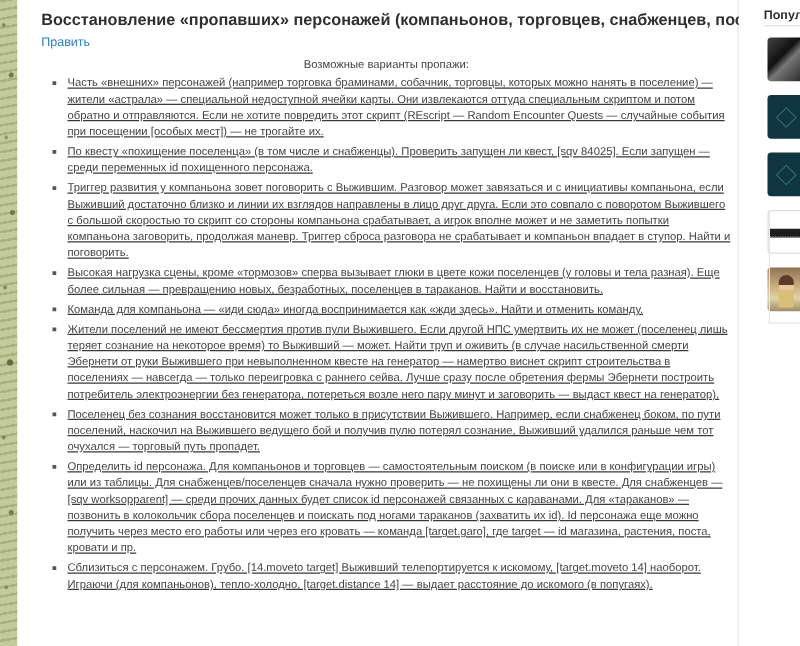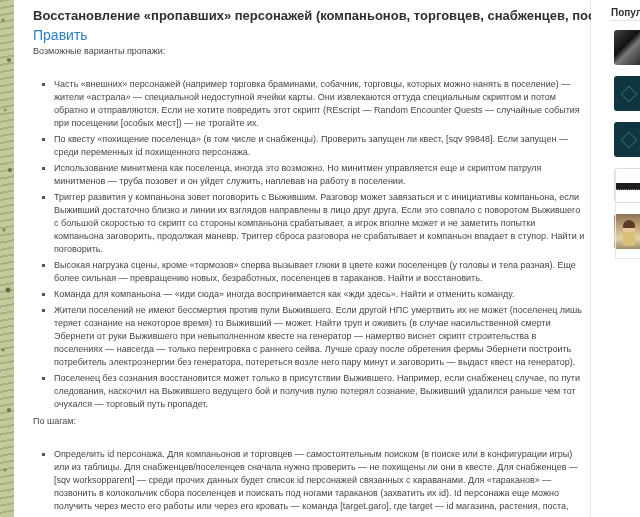--- a/index.html
+++ b/index.html
@@ -16,23 +16,23 @@
       radial-gradient(circle at 3px 350px,#7c8a5a 1px,transparent 2px),
       radial-gradient(circle at 9px 410px,#6e7d4e 1.5px,transparent 2.5px),
       radial-gradient(circle at 5px 470px,#889866 1px,transparent 2px);
     background-size:14px 517px;}
   .bg-strip::after{content:"";position:absolute;left:0;top:0;right:0;bottom:0;
     background:repeating-linear-gradient(170deg,rgba(90,105,60,.25) 0 2px,transparent 2px 7px);}
   .main{position:absolute;left:14px;top:0;width:576px;height:517px;background:#fff;border-right:1px solid #e8e8e8;}
   .content{padding:7px 0 0 19px;width:552px;}
   .title-row{display:flex;align-items:center;}
   h1{margin:0;font-size:13px;font-weight:bold;color:#2f2f2f;letter-spacing:0;line-height:18px;white-space:nowrap;}
-  .edit-link{display:block;font-size:14px;color:#2a7ec4;margin-top:4px;line-height:12px;cursor:pointer;}
-  .para{font-size:9px;line-height:12px;margin:4px 0 0 0;color:#454545;}
-  ul{margin:21px 0 0 0;padding:0 0 0 21px;list-style:none;}
+  .edit-link{display:block;font-size:10px;color:#2a7ec4;margin-top:4px;line-height:12px;cursor:pointer;}
+  .para{font-size:9px;line-height:12px;margin:4px 0 0 0;color:#454545;text-align:center;}
+  ul{margin:3px 0 0 0;padding:0 0 0 21px;list-style:none;text-decoration:underline;}
   li{position:relative;font-size:9px;line-height:13px;color:#454545;margin-bottom:3px;padding-left:0;}
   li::before{content:"";position:absolute;left:-12px;top:5px;width:3px;height:3px;background:#555;}
   .sidebar{position:absolute;left:591px;top:0;width:49px;height:517px;background:#fff;}
   .sb-title{font-size:10px;font-weight:bold;color:#2f2f2f;padding:7px 0 0 20px;white-space:nowrap;overflow:hidden;}
   .sb-rule{position:absolute;left:20px;top:20px;width:29px;height:1px;background:#e2e2e2;}
   .thumb{position:absolute;left:23px;width:30px;height:35px;border-radius:3px;overflow:hidden;}
   .t1{top:30px;background:linear-gradient(135deg,#444 0%,#111 40%,#777 55%,#222 100%);}
   .t2{top:76px;background:#0f3640;}
   .t3{top:122px;background:#0f3640;}
   .t4{top:168px;background:#fff;border:1px solid #ddd;height:33px;}
@@ -50,29 +50,27 @@
 <div class="main">
   <div class="content">
     <div class="title-row">
       <h1>Восстановление «пропавших» персонажей (компаньонов, торговцев, снабженцев, поселенцев).</h1>
 
     </div>
     <a class="edit-link">Править</a>
     <p class="para">Возможные варианты пропажи:</p>
     <ul>
       <li>Часть «внешних» персонажей (например торговка браминами, собачник, торговцы, которых можно нанять в поселение) — жители «астрала» — специальной недоступной ячейки карты. Они извлекаются оттуда специальным скриптом и потом обратно и отправляются. Если не хотите повредить этот скрипт (REscript — Random Encounter Quests — случайные события при посещении [особых мест]) — не трогайте их.</li>
-      <li>По квесту «похищение поселенца» (в том числе и снабженцы). Проверить запущен ли квест, [sqv 99848]. Если запущен — среди переменных id похищенного персонажа.</li>
-      <li>Использование минитмена как поселенца, иногда это возможно. Но минитмен управляется еще и скриптом патруля минитменов — труба позовет и он уйдет служить, наплевав на работу в поселении.</li>
+      <li>По квесту «похищение поселенца» (в том числе и снабженцы). Проверить запущен ли квест, [sqv 84025]. Если запущен — среди переменных id похищенного персонажа.</li>
       <li>Триггер развития у компаньона зовет поговорить с Выжившим. Разговор может завязаться и с инициативы компаньона, если Выживший достаточно близко и линии их взглядов направлены в лицо друг друга. Если это совпало с поворотом Выжившего с большой скоростью то скрипт со стороны компаньона срабатывает, а игрок вполне может и не заметить попытки компаньона заговорить, продолжая маневр. Триггер сброса разговора не срабатывает и компаньон впадает в ступор. Найти и поговорить.</li>
       <li>Высокая нагрузка сцены, кроме «тормозов» сперва вызывает глюки в цвете кожи поселенцев (у головы и тела разная). Еще более сильная — превращению новых, безработных, поселенцев в тараканов. Найти и восстановить.</li>
       <li>Команда для компаньона — «иди сюда» иногда воспринимается как «жди здесь». Найти и отменить команду.</li>
       <li>Жители поселений не имеют бессмертия против пули Выжившего. Если другой НПС умертвить их не может (поселенец лишь теряет сознание на некоторое время) то Выживший — может. Найти труп и оживить (в случае насильственной смерти Эбернети от руки Выжившего при невыполненном квесте на генератор — намертво виснет скрипт строительства в поселениях — навсегда — только переигровка с раннего сейва. Лучше сразу после обретения фермы Эбернети построить потребитель электроэнергии без генератора, потереться возле него пару минут и заговорить — выдаст квест на генератор).</li>
-      <li>Поселенец без сознания восстановится может только в присутствии Выжившего. Например, если снабженец случае, по пути следования, наскочил на Выжившего ведущего бой и получив пулю потерял сознание, Выживший удалился раньше чем тот очухался — торговый путь пропадет.</li>
+      <li>Поселенец без сознания восстановится может только в присутствии Выжившего. Например, если снабженец боком, по пути поселений, наскочил на Выжившего ведущего бой и получив пулю потерял сознание, Выживший удалился раньше чем тот очухался — торговый путь пропадет.</li>
     </ul>
-    <p class="para">По шагам:</p>
     <ul>
       <li>Определить id персонажа. Для компаньонов и торговцев — самостоятельным поиском (в поиске или в конфигурации игры) или из таблицы. Для снабженцев/поселенцев сначала нужно проверить — не похищены ли они в квесте. Для снабженцев — [sqv worksopparent] — среди прочих данных будет список id персонажей связанных с караванами. Для «тараканов» — позвонить в колокольчик сбора поселенцев и поискать под ногами тараканов (захватить их id). Id персонажа еще можно получить через место его работы или через его кровать — команда [target.garo], где target — id магазина, растения, поста, кровати и пр.</li>
       <li>Сблизиться с персонажем. Грубо. [14.moveto target] Выживший телепортируется к искомому, [target.moveto 14] наоборот. Играючи (для компаньонов), тепло-холодно, [target.distance 14] — выдает расстояние до искомого (в попугаях).</li>
 
     </ul>
   </div>
 </div>
 
 <div class="sidebar">
   <div class="sb-title">Популярные</div>

